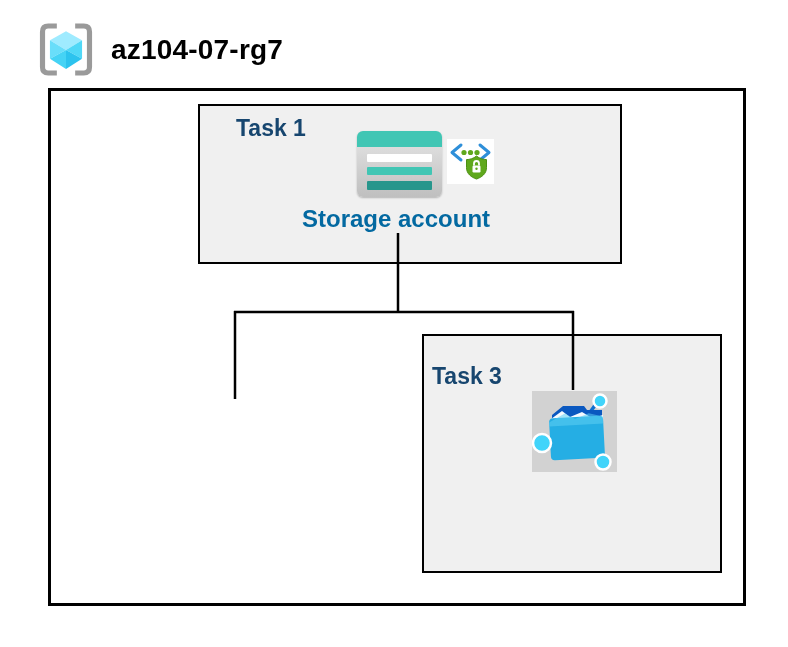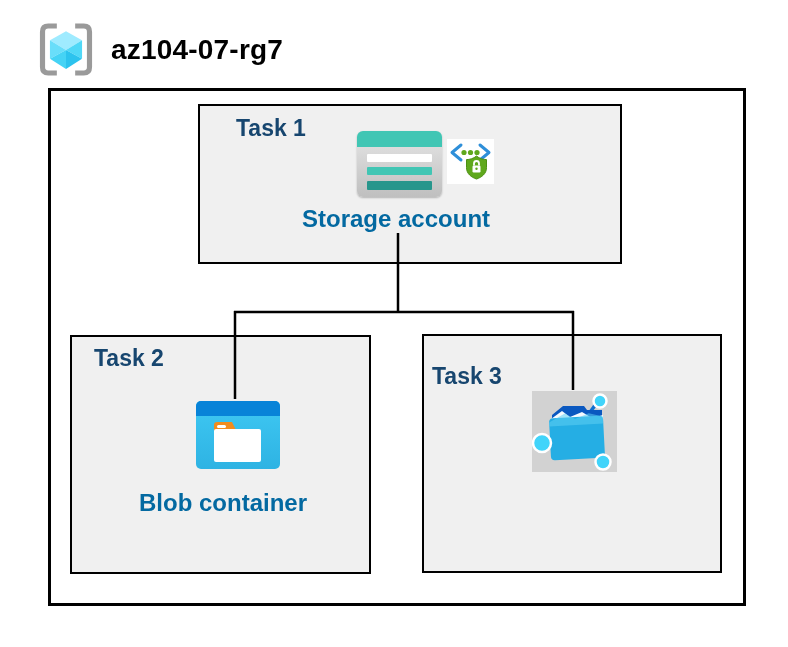--- a/index.html
+++ b/index.html
@@ -127,33 +127,20 @@
         <path d="M29.5,17 c3,2.6 7,3.6 10,3.6 v8 c0,6.2 -5,9.8 -10,11.4 c-5,-1.6 -10,-5.2 -10,-11.4 v-8 c3,0 7,-1 10,-3.6 z" fill="#5FA81C" stroke="#4C8F12" stroke-width="1"></path>
         <rect x="25.5" y="26.5" width="8" height="7" rx="1.2" fill="#ffffff"></rect>
         <path d="M27,26.5 v-2 a2.5,2.5 0 0 1 5,0 v2" fill="none" stroke="#ffffff" stroke-width="1.8"></path>
         <circle cx="29.5" cy="29.8" r="1.2" fill="#5FA81C"></circle>
       </svg>
     </div>
 
     <span class="item-label">Storage account</span>
   </div>
 
-  <div class="task-box task2">
-    <span class="task-label">Task 2</span>
-
-    <div class="blob-icon">
-      <div class="blob-band"></div>
-      <div class="blob-tab">
-        <div class="blob-tab-dash"></div>
-      </div>
-      <div class="blob-folder"></div>
-    </div>
-
-    <span class="item-label">Blob container</span>
-  </div>
 
   <div class="task-box task3">
     <span class="task-label">Task 3</span>
 
     <div class="file-icon-bg">
       <svg viewBox="0 0 85 81" aria-hidden="true">
         <line x1="64" y1="13" x2="56" y2="24" stroke="#0F6FD0" stroke-width="3.5"></line>
         <line x1="12" y1="52" x2="24" y2="52" stroke="#0F6FD0" stroke-width="3.5"></line>
         <line x1="68" y1="69" x2="58" y2="60" stroke="#0F6FD0" stroke-width="3.5"></line>
         <path d="M20,24 L31,15 L52,15 L55,19 L70,19 L70,30 L20,30 Z" fill="#0A58C0"></path>

